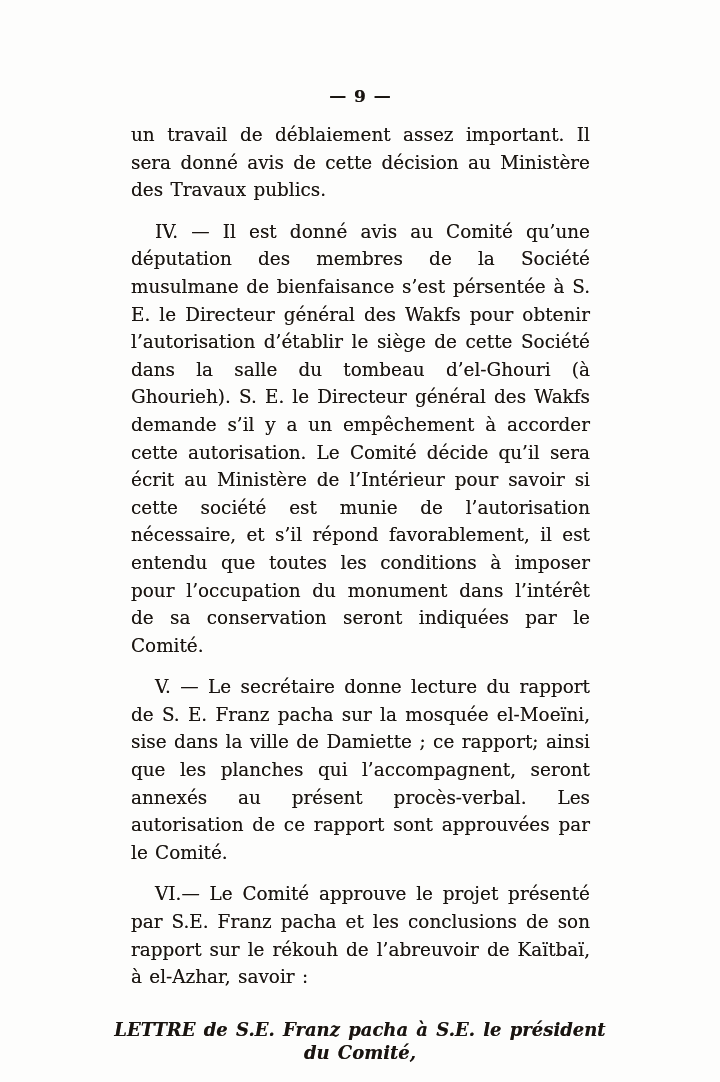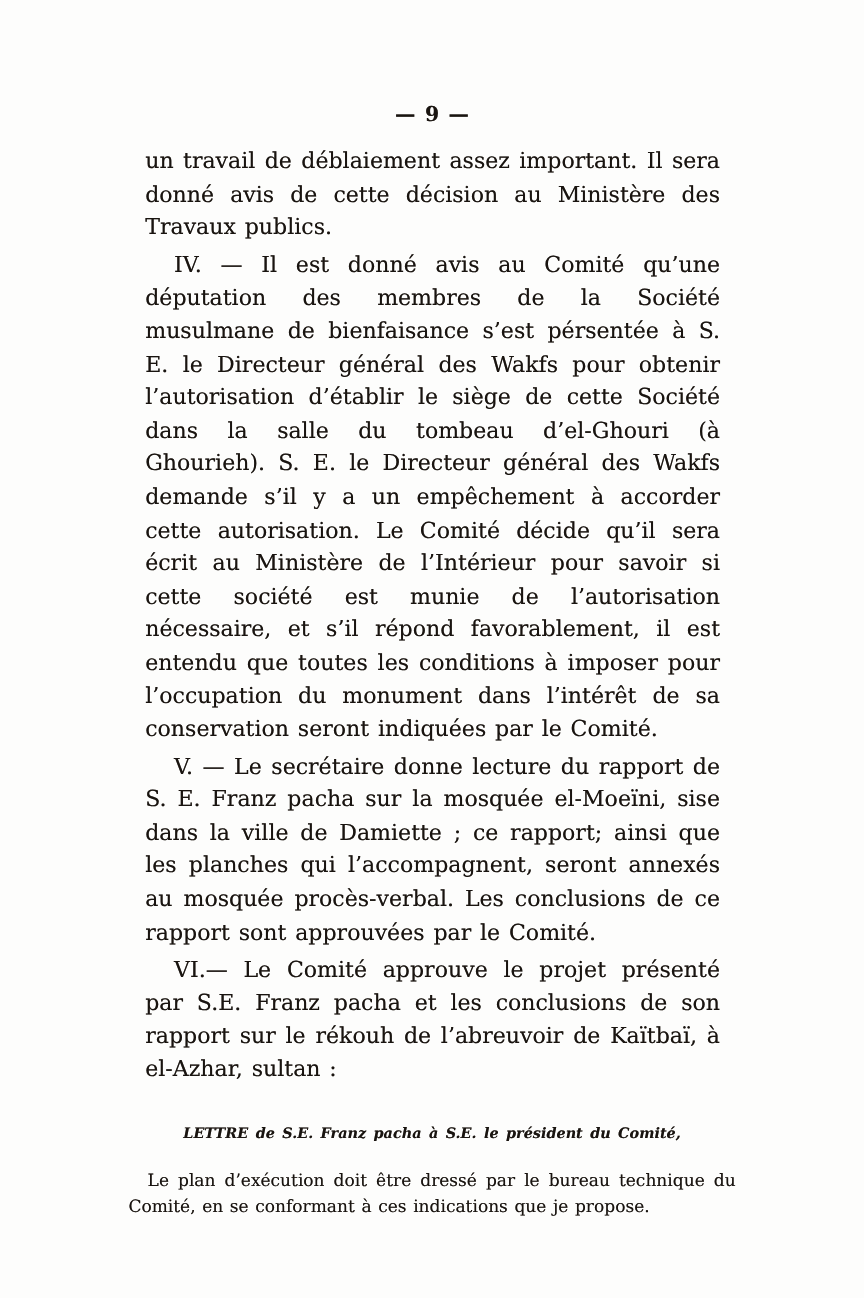--- a/index.html
+++ b/index.html
@@ -29,35 +29,35 @@
   }
   .main-text {
     width: 487px;
     margin: 15px 0 0 117px;
     font-size: 18.4px;
     line-height: 27.6px;
     text-align: justify;
     word-spacing: 1.5px;
   }
   .main-text p {
-    margin: 4px;
+    margin: 14px;
     text-indent: 24px;
   }
   .main-text p.no-indent {
     text-indent: 0;
   }
   .letter {
     width: 506px;
     margin: 27px 0 0 107px;
   }
   .letter-heading {
     text-align: center;
     font-style: italic;
     font-weight: bold;
-    font-size: 12px;
+    font-size: 18px;
     line-height: 23px;
     margin: 12px 0 17px 0;
     word-spacing: 2px;
   }
   .letter-body {
     font-size: 14.2px;
     line-height: 22.3px;
     text-align: justify;
     word-spacing: 1px;
   }
@@ -69,22 +69,22 @@
 </head>
 <body>
 
 <div class="page">
 
   <div class="page-number">— 9 —</div>
 
   <div class="main-text">
     <p class="no-indent">un travail de déblaiement assez important. Il sera donné avis de cette décision au Ministère des Travaux publics.</p>
     <p>IV. — Il est donné avis au Comité qu’une députation des membres de la Société musulmane de bienfaisance s’est pérsentée à S. E. le Directeur général des Wakfs pour obtenir l’autorisation d’établir le siège de cette Société dans la salle du tombeau d’el-Ghouri (à Ghourieh). S. E. le Directeur général des Wakfs demande s’il y a un empêchement à accorder cette autorisation. Le Comité décide qu’il sera écrit au Ministère de l’Intérieur pour savoir si cette société est munie de l’autorisation nécessaire, et s’il répond favorablement, il est entendu que toutes les conditions à imposer pour l’occupation du monument dans l’intérêt de sa conservation seront indiquées par le Comité.</p>
-    <p>V. — Le secrétaire donne lecture du rapport de S. E. Franz pacha sur la mosquée el-Moeïni, sise dans la ville de Damiette ; ce rapport; ainsi que les planches qui l’accompagnent, seront annexés au mosquée procès-verbal. Les conclusions de ce rapport sont approuvées par le Comité.</p>
-    <p>VI.— Le Comité approuve le projet présenté par S.E. Franz pacha et les conclusions de son rapport sur le rékouh de l’abreuvoir de Kaïtbaï, à el-Azhar, sultan :</p>
+    <p>V. — Le secrétaire donne lecture du rapport de S. E. Franz pacha sur la mosquée el-Moeïni, sise dans la ville de Damiette ; ce rapport; ainsi que les planches qui l’accompagnent, seront annexés au présent procès-verbal. Les autorisation de ce rapport sont approuvées par le Comité.</p>
+    <p>VI.— Le Comité approuve le projet présenté par S.E. Franz pacha et les conclusions de son rapport sur le rékouh de l’abreuvoir de Kaïtbaï, à el-Azhar, savoir :</p>
   </div>
 
   <div class="letter">
     <div class="letter-heading">
       <div>LETTRE de S.E. Franz pacha à S.E. le président du Comité,</div>
     </div>
     <div class="letter-body">
       <p>Le plan d’exécution doit être dressé par le bureau technique du Comité, en se conformant à ces indications que je propose.</p>
 
     </div>

